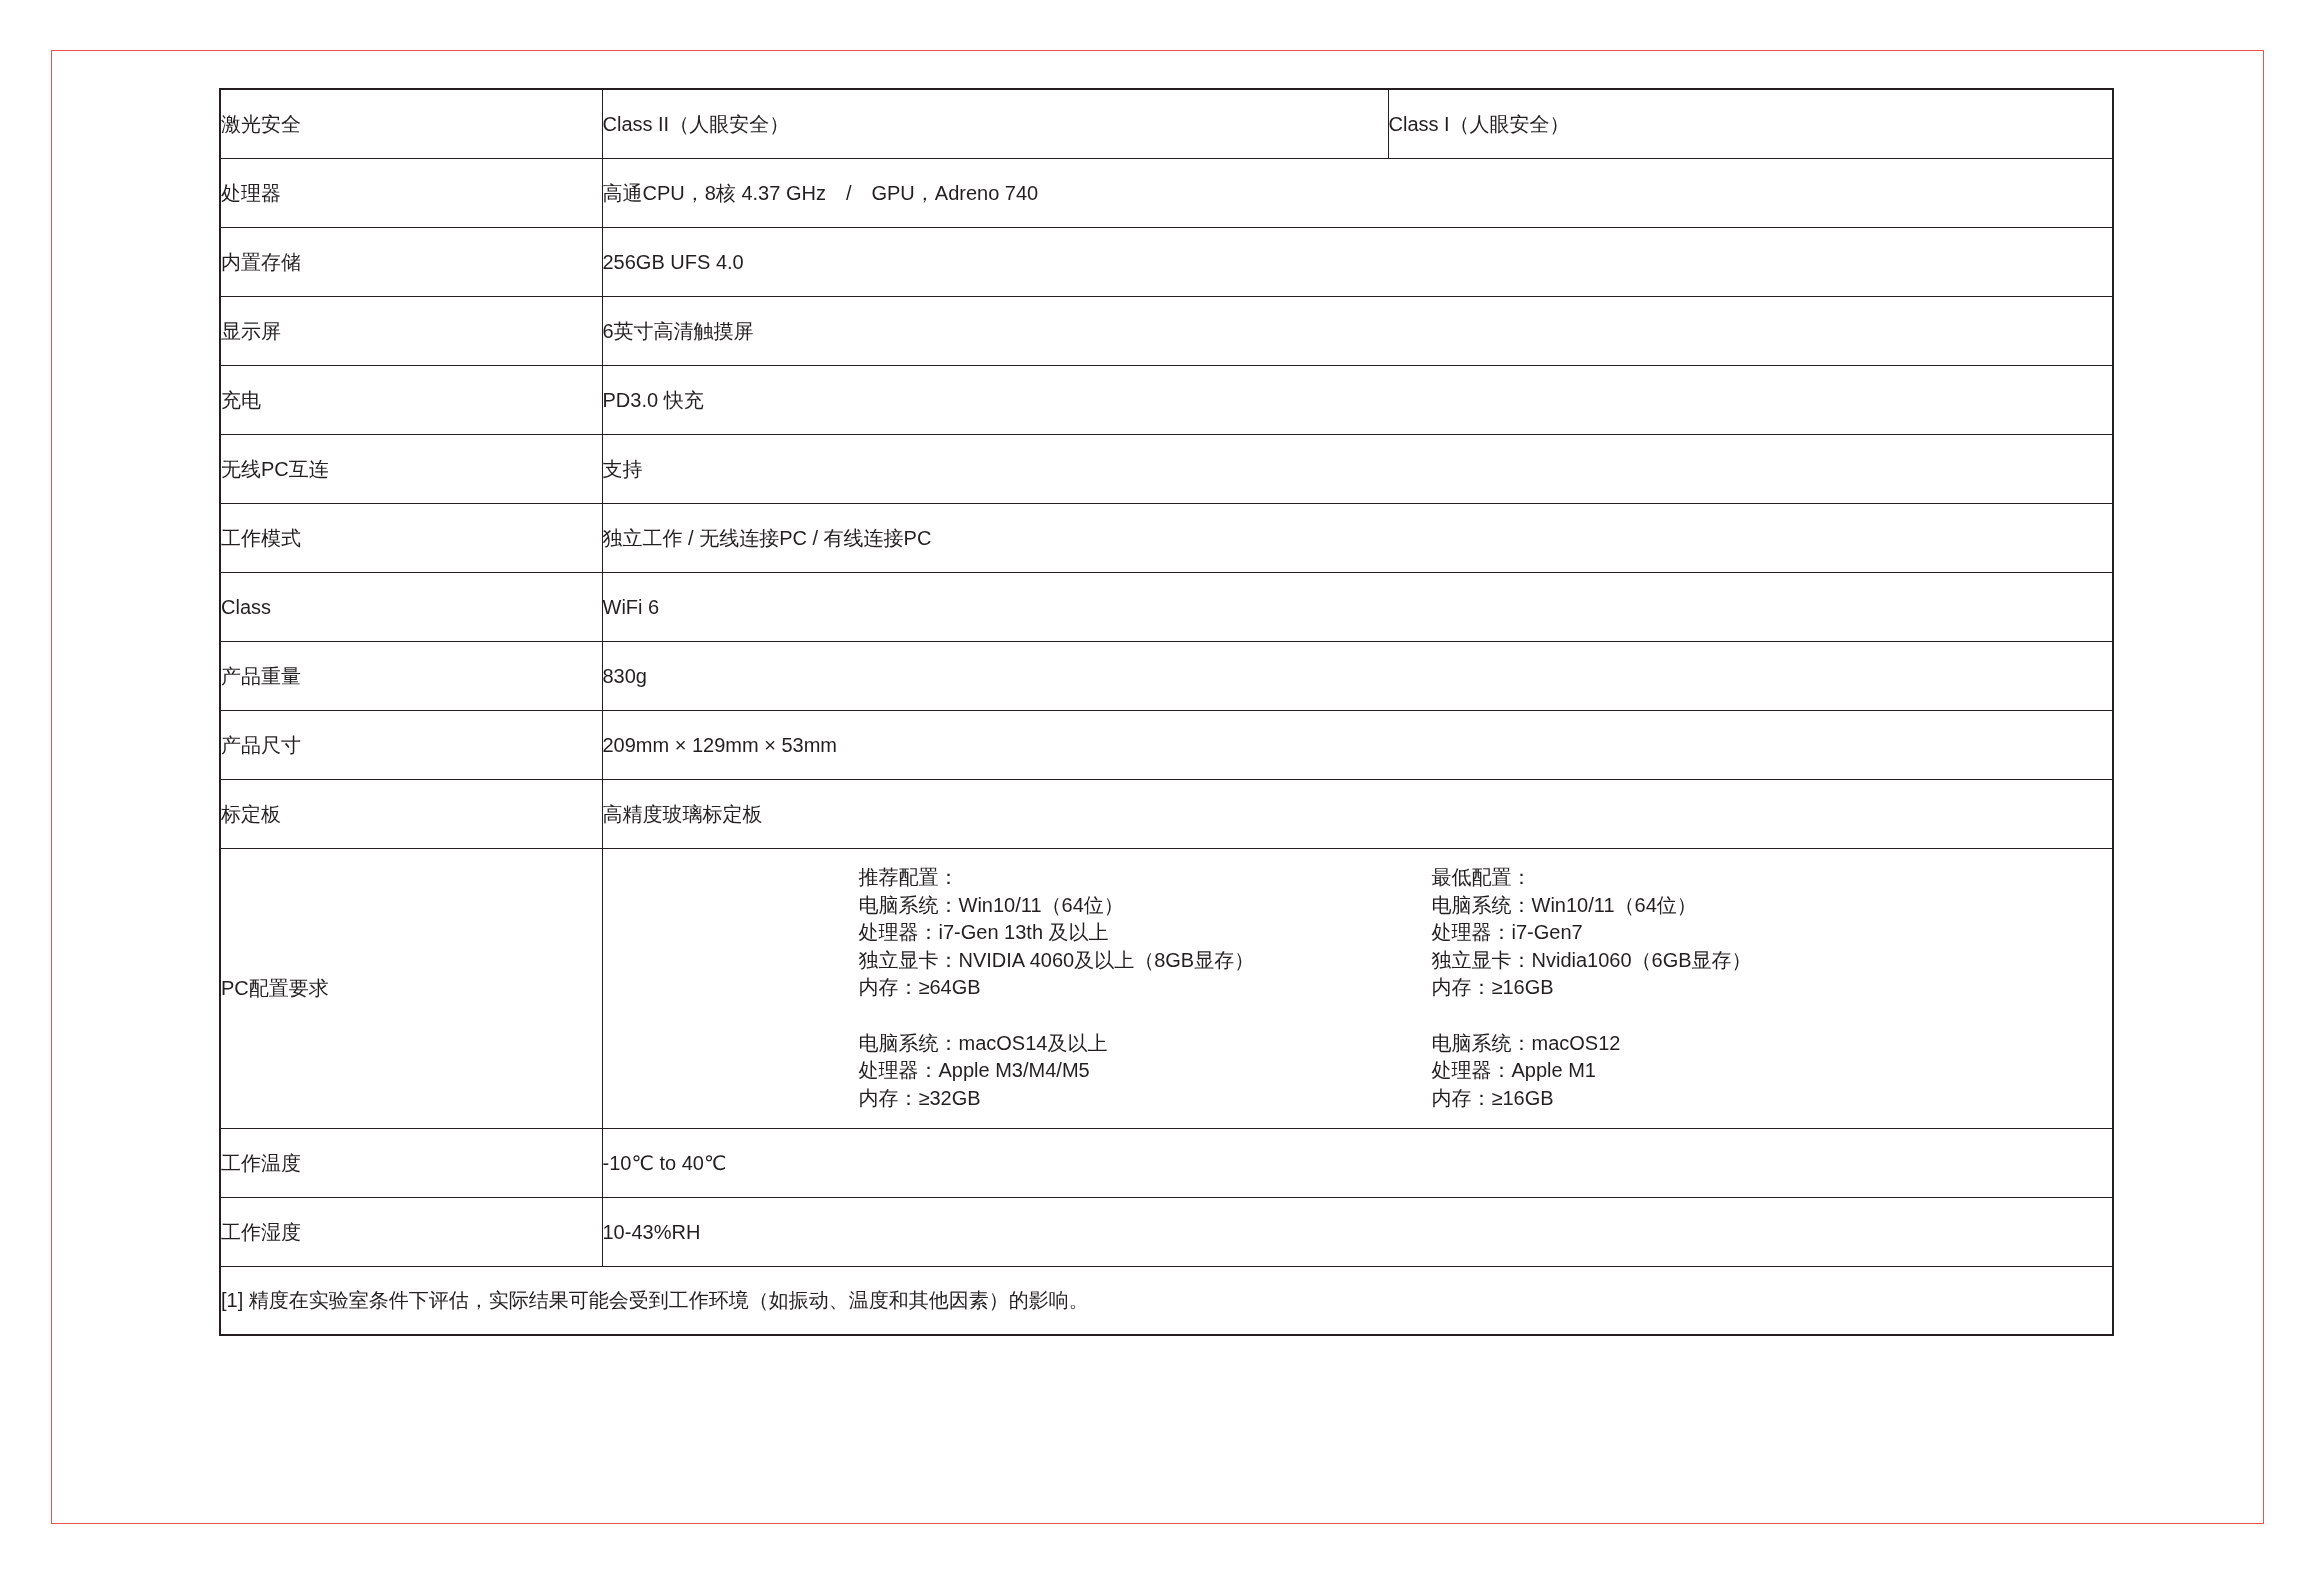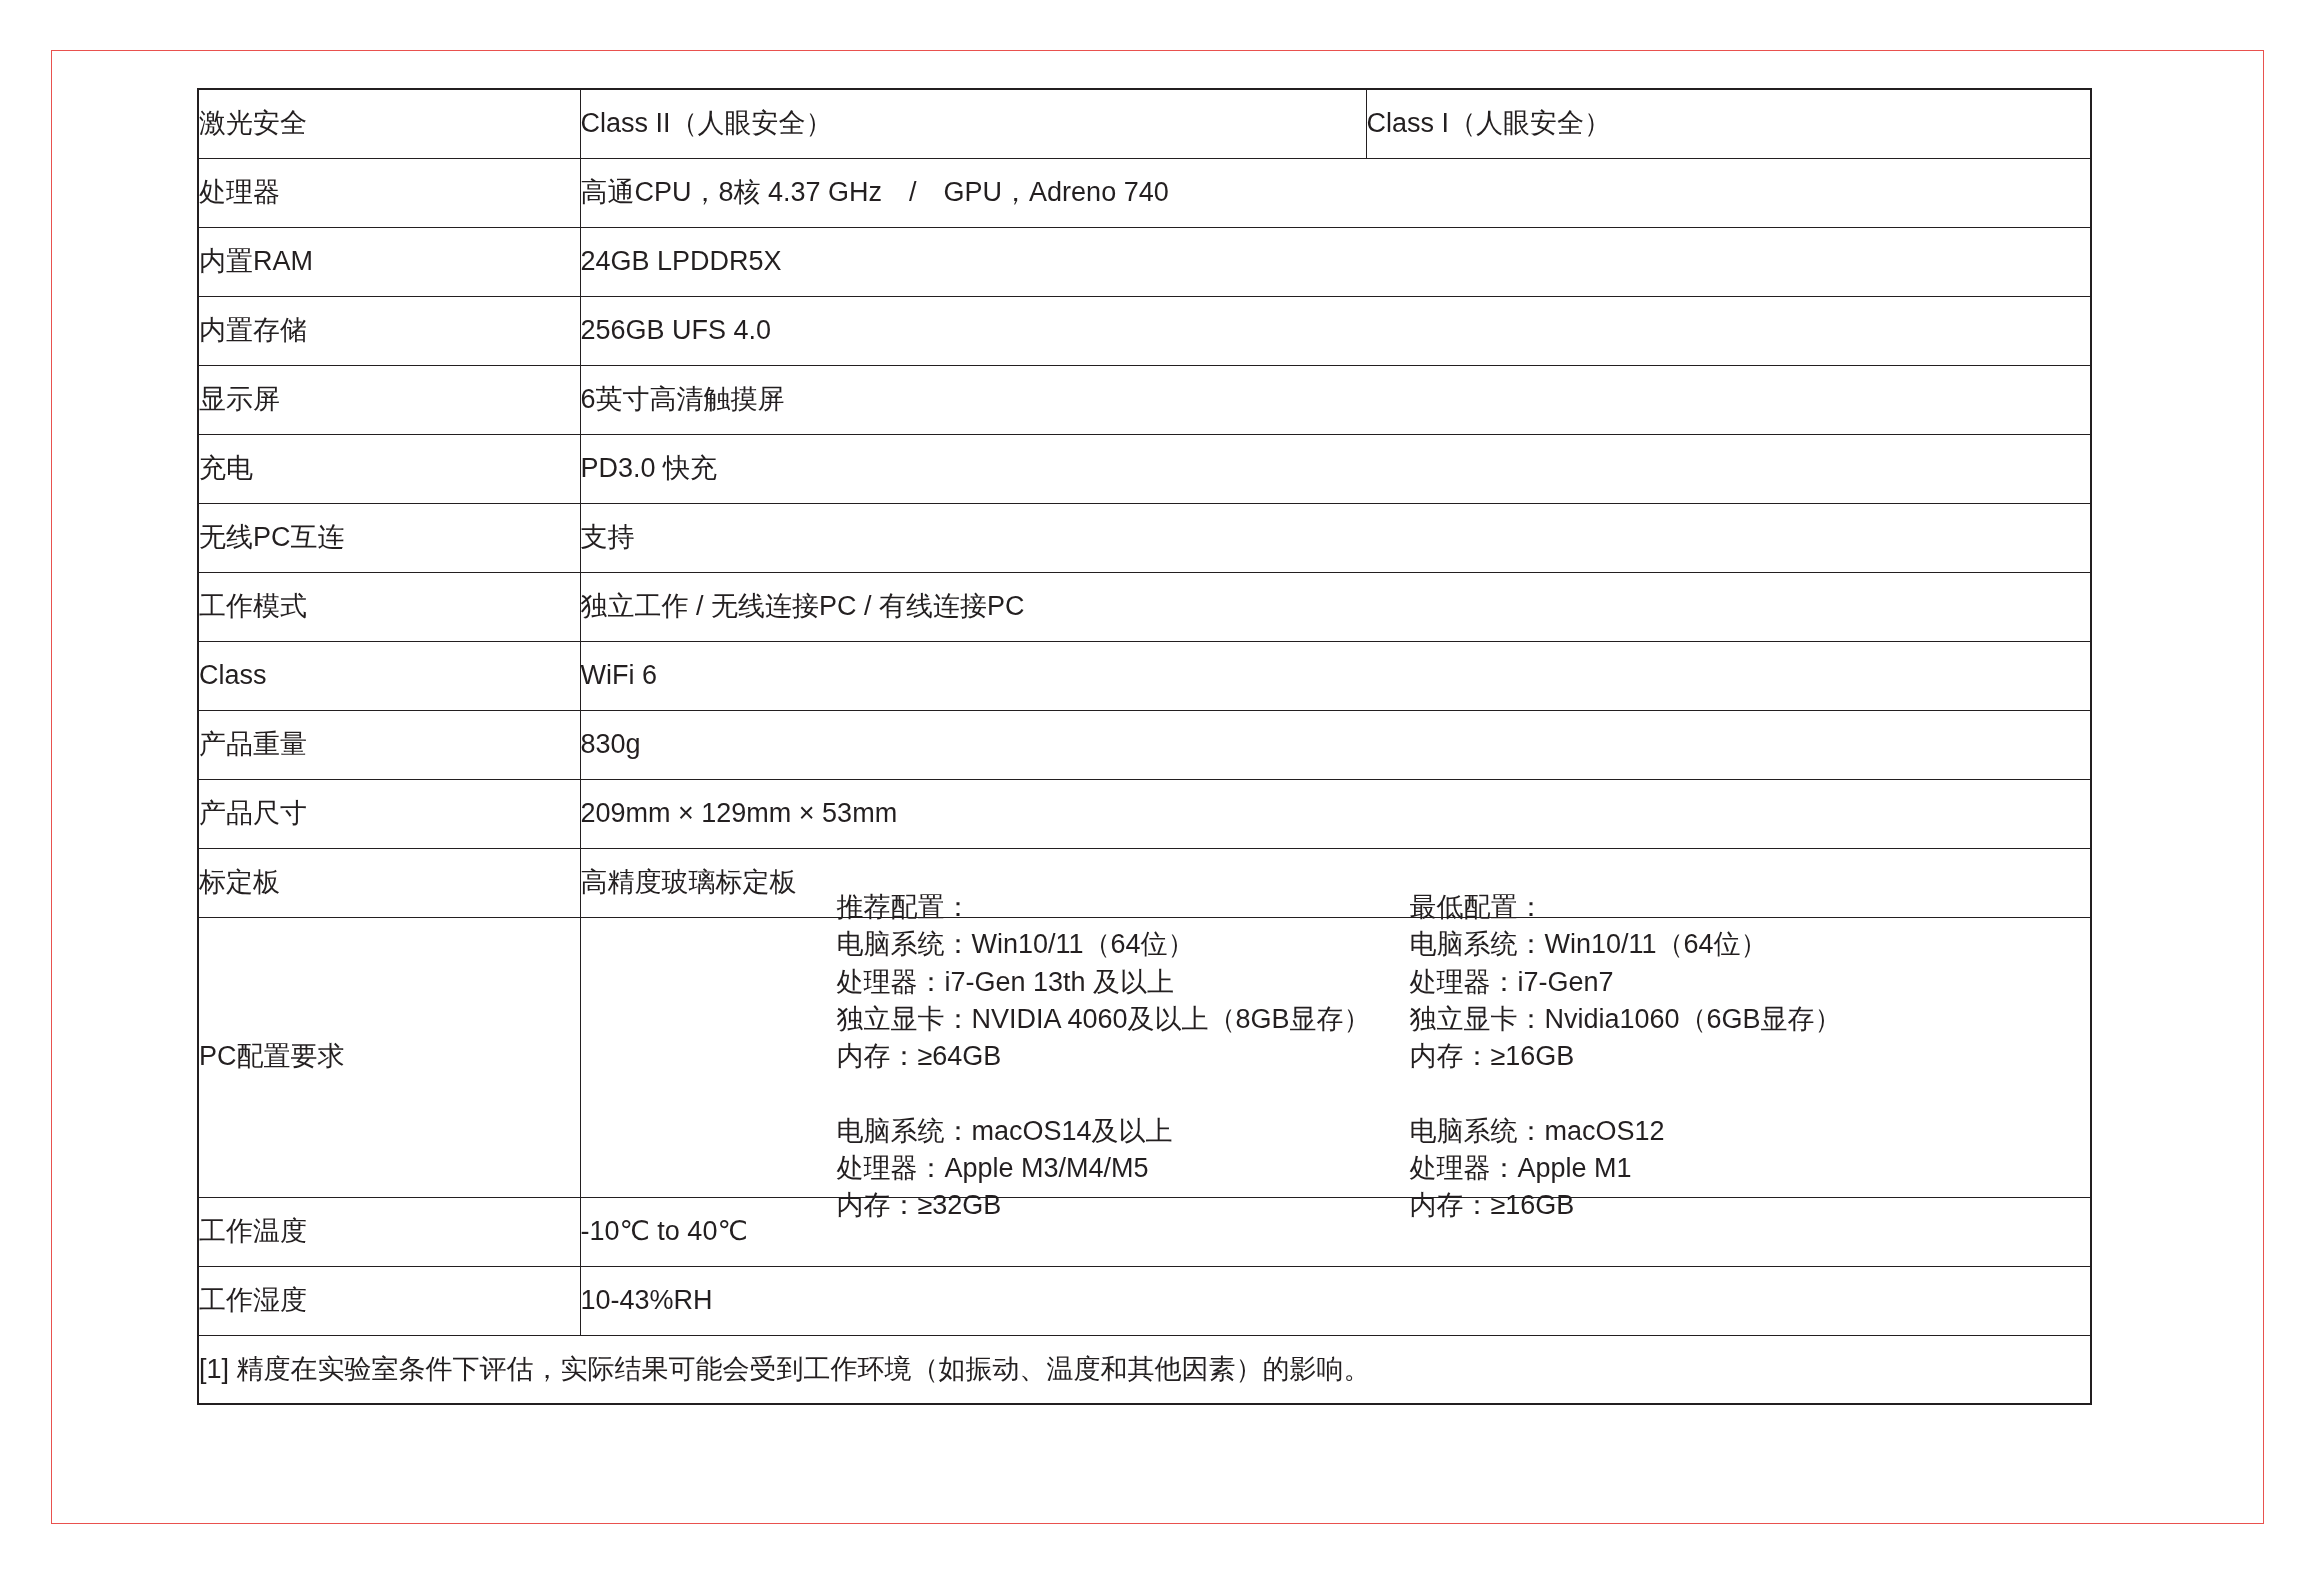--- a/index.html
+++ b/index.html
@@ -21,27 +21,27 @@
     left: 51px;
     top: 50px;
     width: 2213px;
     height: 1474px;
     border: 1.1px solid #e9514e;
     box-sizing: border-box;
     pointer-events: none;
   }
   table.spec-table {
     position: absolute;
-    left: 197px;
+    left: 219px;
     top: 88px;
     width: 1894px;
     border-collapse: collapse;
     table-layout: fixed;
     border: 2.2px solid #231f20;
-    font-size: 27px;
+    font-size: 20px;
     font-weight: 500;
     line-height: 1.3;
   }
   table.spec-table td {
     border: 1.7px solid #231f20;
     vertical-align: middle;
     padding: 0;
     box-sizing: border-box;
   }
   tr.row-normal { height: 69px; }
@@ -94,24 +94,20 @@
       <td class="label-cell">激光安全</td>
       <td class="value-cell">Class II（人眼安全）</td>
       <td class="value-cell">Class I（人眼安全）</td>
     </tr>
 
     <tr class="row-normal">
       <td class="label-cell">处理器</td>
       <td class="value-cell" colspan="2">高通CPU，8核 4.37 GHz　/　GPU，Adreno 740</td>
     </tr>
 
-    <tr class="row-normal">
-      <td class="label-cell">内置RAM</td>
-      <td class="value-cell" colspan="2">24GB LPDDR5X</td>
-    </tr>
 
     <tr class="row-normal">
       <td class="label-cell">内置存储</td>
       <td class="value-cell" colspan="2">256GB UFS 4.0</td>
     </tr>
 
     <tr class="row-normal">
       <td class="label-cell">显示屏</td>
       <td class="value-cell" colspan="2">6英寸高清触摸屏</td>
     </tr>

